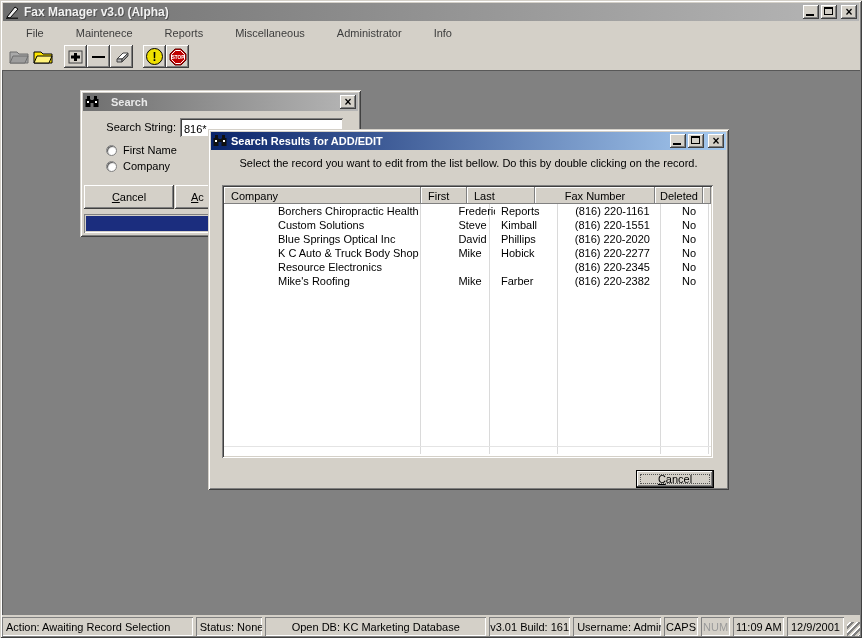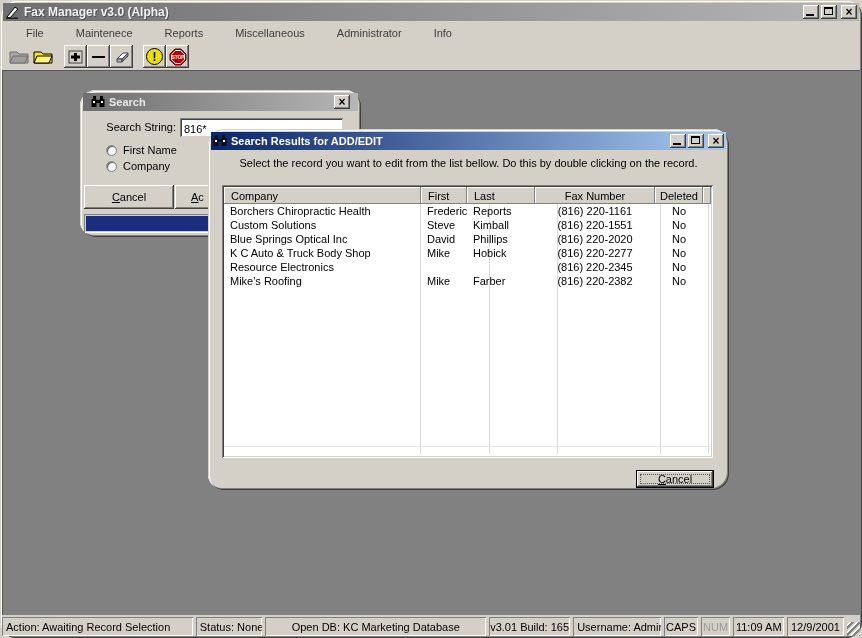--- a/index.html
+++ b/index.html
@@ -6,21 +6,21 @@
   html,body { width:862px; height:638px; }
   body {
     position:relative; overflow:hidden;
     background:#d4d0c8;
     font-family:"Liberation Sans", sans-serif;
     font-size:11px; color:#000;
   }
   
   .raisedwin { background:#d4d0c8;
     box-shadow: inset 1px 1px 0 #d4d0c8, inset -1px -1px 0 #404040,
-                inset 2px 2px 0 #ffffff, inset -2px -2px 0 #808080; border-radius: 16px; }
+                inset 2px 2px 0 #ffffff, inset -2px -2px 0 #808080; }
   .btn3d { background:#d4d0c8;
     box-shadow: inset -1px -1px 0 #404040, inset 1px 1px 0 #ffffff, inset -2px -2px 0 #808080;
     display:flex; align-items:center; justify-content:center; cursor:default; }
   .sunken { box-shadow: inset 1px 1px 0 #808080, inset -1px -1px 0 #ffffff,
                         inset 2px 2px 0 #404040, inset -2px -2px 0 #d4d0c8; }
   .panelsunk { box-shadow: inset 1px 1px 0 #808080, inset -1px -1px 0 #ffffff; }
   
   .mainwin { position:absolute; inset:0; }
   .titlebar { position:absolute; left:3px; top:3px; right:3px; height:18px;
     display:flex; align-items:center; gap:4px; padding:0 2px;
@@ -51,21 +51,21 @@
   .pw5{width:91px}
   .pw6{width:35px; justify-content:center}
   .pw7{width:30px; justify-content:center; color:#9b9b9b}
   .pw8{width:53px; justify-content:center}
   .pw9{width:58px; justify-content:center}
   .grip { margin-left:auto; width:14px; height:14px; align-self:flex-end;
     background:repeating-linear-gradient(135deg, transparent 0 2px, #ffffff 2px 3px, #808080 3px 5px); }
   
   .searchdlg { position:absolute; left:80px; top:90px; width:281px; height:147px; z-index:5; }
   .dlgtitle { position:absolute; left:3px; top:3px; right:3px; height:18px;
-    display:flex; align-items:center; gap:4px; padding:0 8px;
+    display:flex; align-items:center; gap:12px; padding:0 2px;
     background:linear-gradient(90deg,#6f6f6f,#b6b6b6); }
   .dlgtitle .ttext { font-weight:bold; font-size:11px; color:#e9e9e9; }
   .lbl-right { position:absolute; left:18px; top:31px; width:78px; text-align:right; }
   .txtinput { position:absolute; left:100px; top:28px; width:163px; height:19px;
     border:none; outline:none; background:#fff; font-family:"Liberation Sans",sans-serif;
     font-size:11px; padding:2px 0 0 4px;
     box-shadow: inset 1px 1px 0 #808080, inset -1px -1px 0 #d4d0c8, inset 2px 2px 0 #404040; }
   .radiorow { position:absolute; left:26px; display:flex; align-items:center; gap:6px; }
   .r1 { top:54px; } .r2 { top:70px; }
   .radio { width:11px; height:11px; border-radius:50%; background:#fff;
@@ -89,21 +89,21 @@
   .lv-head { display:flex; height:17px; background:#d4d0c8; }
   .h { background:#d4d0c8; display:flex; align-items:center; padding-left:7px;
     box-shadow: inset -1px -1px 0 #808080, inset 1px 1px 0 #ffffff; white-space:nowrap; overflow:hidden; }
   .hf { flex:1; padding:0; }
   .c0{width:197px}.c1{width:46px}.c2{width:68px}.c3{width:120px}.c4{width:48px}
   .center { justify-content:center; padding-left:0; }
   .lv-body { position:relative; height:250px; background:#fff; }
   .gl { position:absolute; top:0; bottom:0; width:1px; background:#dadada; }
   .gl1{left:196px}.gl2{left:265px}.gl3{left:333px}.gl4{left:436px}.gl5{left:484px}
   .endline { position:absolute; left:0; right:0; bottom:7px; height:1px; background:#e4e4e4; }
-  .row { display:flex; height:14px; position:relative; }
+  .row { display:flex; height:14px; position:relative;padding-left:48px; }
   .cell { line-height:14px; padding-left:6px; white-space:nowrap; overflow:hidden; }
   .cell.center { text-align:center; padding-left:0; }
   .btn-cancel-r { position:absolute; left:428px; top:341px; width:78px; height:18px;
     border:1px solid #000; position:absolute; }
   .focusrect { position:absolute; inset:3px; border:1px dotted #555; }
   svg { display:block; }
 </style>
 </head>
 <body>
 
@@ -183,21 +183,21 @@
       </svg>
     </span>
   </div>
 
   <div class="workspace"></div>
 
   <div class="statusbar">
     <div class="panel panelsunk pw1">Action: Awaiting Record Selection</div>
     <div class="panel panelsunk pw2">Status: None</div>
     <div class="panel panelsunk pw3">Open DB: KC Marketing Database</div>
-    <div class="panel panelsunk pw4">v3.01 Build: 165</div>
+    <div class="panel panelsunk pw4">v3.01 Build: 161</div>
     <div class="panel panelsunk pw5">Username: Admin</div>
     <div class="panel panelsunk pw6">CAPS</div>
     <div class="panel panelsunk pw7">NUM</div>
     <div class="panel panelsunk pw8">11:09 AM</div>
     <div class="panel panelsunk pw9">12/9/2001</div>
     <div class="grip"></div>
   </div>
 
   <div class="searchdlg raisedwin">
     <div class="dlgtitle">

